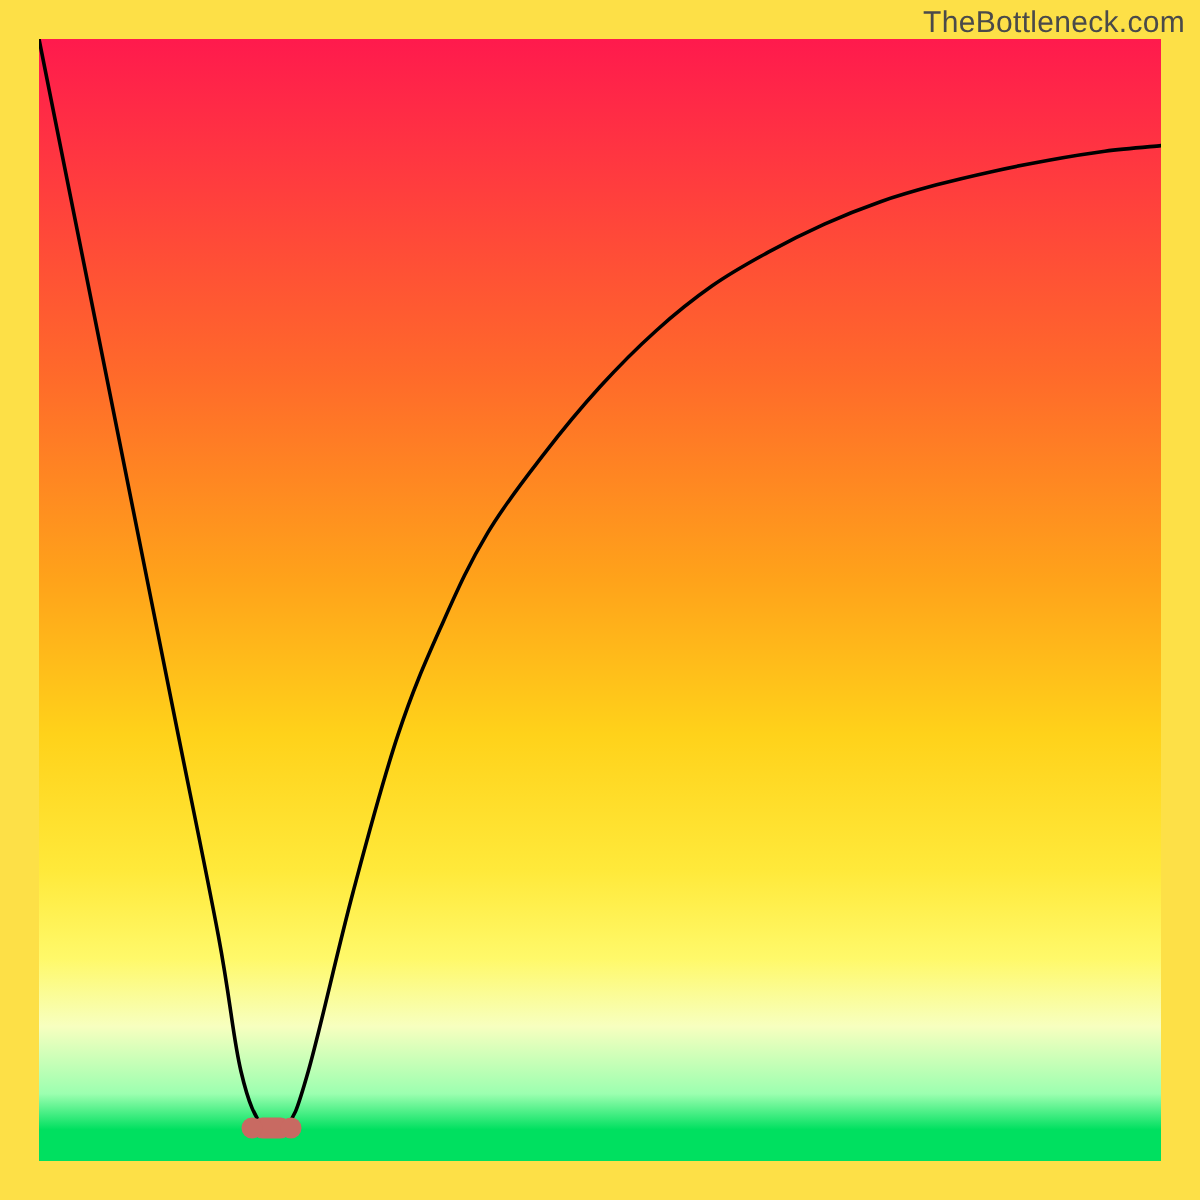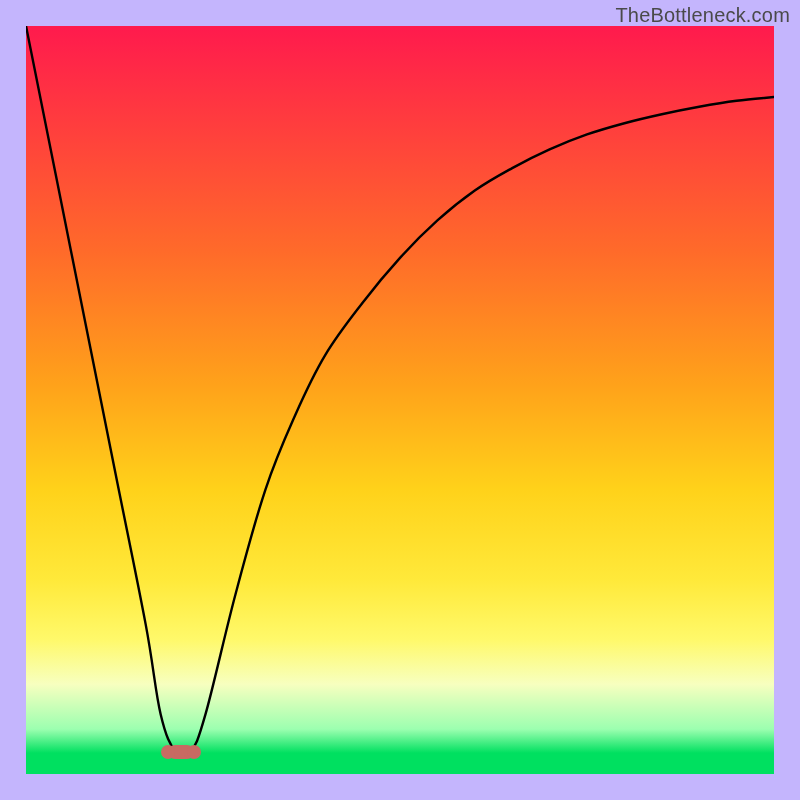--- a/index.html
+++ b/index.html
@@ -8,21 +8,21 @@
     width: 800px;
     height: 800px;
     overflow: hidden;
     background: #000;
     font-family: Arial, Helvetica, sans-serif;
   }
   .stage {
     position: relative;
     width: 800px;
     height: 800px;
-    background: #c4b5fd;
+    background: #fde047;
   }
   .plot-area {
     position: absolute;
     left: 26px;
     top: 26px;
     width: 748px;
     height: 748px;
     overflow: hidden;
   }
   .gradient {

